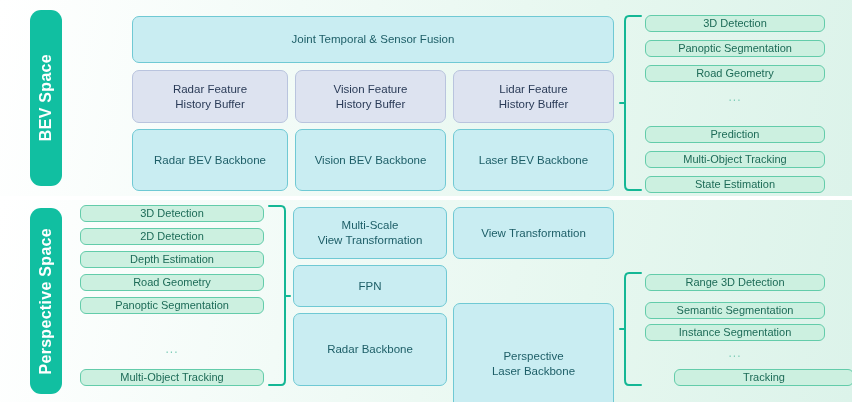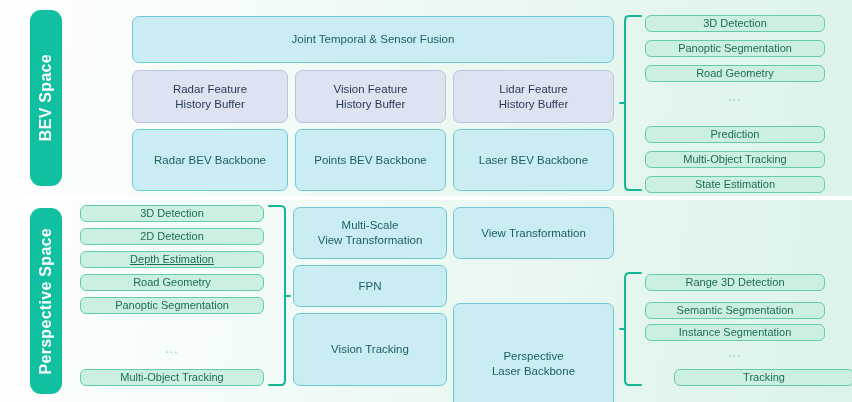--- a/index.html
+++ b/index.html
@@ -151,21 +151,21 @@
     <span>
       <span>Lidar Feature</span><br>
       <span>History Buffer</span>
     </span>
   </div>
 
   <div class="box box-cyan" style="left:132px; top:129px; width:156px; height:62px;">
     <span>Radar BEV Backbone</span>
   </div>
   <div class="box box-cyan" style="left:295px; top:129px; width:151px; height:62px;">
-    <span>Points BEV Backbone</span>
+    <span>Vision BEV Backbone</span>
   </div>
   <div class="box box-cyan" style="left:453px; top:129px; width:161px; height:62px;">
     <span>Laser BEV Backbone</span>
   </div>
 
   <div class="bracket" style="left:620px; top:14px; width:22px; height:178px;">
     <svg width="22" height="178" viewBox="0 0 22 178" fill="none">
       <path d="M21 2 H9 Q5 2 5 7 V171 Q5 176 9 176 H21" stroke="#14b795" stroke-width="2" fill="none" stroke-linecap="round"></path>
       <path d="M5 89 H0" stroke="#14b795" stroke-width="2" stroke-linecap="round"></path>
     </svg>
@@ -200,21 +200,21 @@
   <div class="side-label side-persp">
     <span>Perspective Space</span>
   </div>
 
   <div class="box box-mint" style="left:80px; top:205px; width:184px; height:17px;">
     <span>3D Detection</span>
   </div>
   <div class="box box-mint" style="left:80px; top:228px; width:184px; height:17px;">
     <span>2D Detection</span>
   </div>
-  <div class="box box-mint" style="left:80px; top:251px; width:184px; height:17px;text-decoration:underline;">
+  <div class="box box-mint" style="left:80px; top:251px; width:184px; height:17px;">
     <span>Depth Estimation</span>
   </div>
   <div class="box box-mint" style="left:80px; top:274px; width:184px; height:17px;">
     <span>Road Geometry</span>
   </div>
   <div class="box box-mint" style="left:80px; top:297px; width:184px; height:17px;">
     <span>Panoptic Segmentation</span>
   </div>
 
   <div class="ellipsis" style="left:80px; top:342px; width:184px; height:14px;">
@@ -235,21 +235,21 @@
   <div class="box box-cyan" style="left:293px; top:207px; width:154px; height:52px;">
     <span>
       <span>Multi-Scale</span><br>
       <span>View Transformation</span>
     </span>
   </div>
   <div class="box box-cyan" style="left:293px; top:265px; width:154px; height:42px;">
     <span>FPN</span>
   </div>
   <div class="box box-cyan" style="left:293px; top:313px; width:154px; height:73px;">
-    <span>Vision Tracking</span>
+    <span>Radar Backbone</span>
   </div>
 
   <div class="box box-cyan" style="left:453px; top:207px; width:161px; height:52px;">
     <span>View Transformation</span>
   </div>
   <div class="box box-cyan" style="left:453px; top:265px; width:161px; height:121px;margin-top:38px;">
     <span>
       <span>Perspective</span><br>
       <span>Laser Backbone</span>
     </span>

